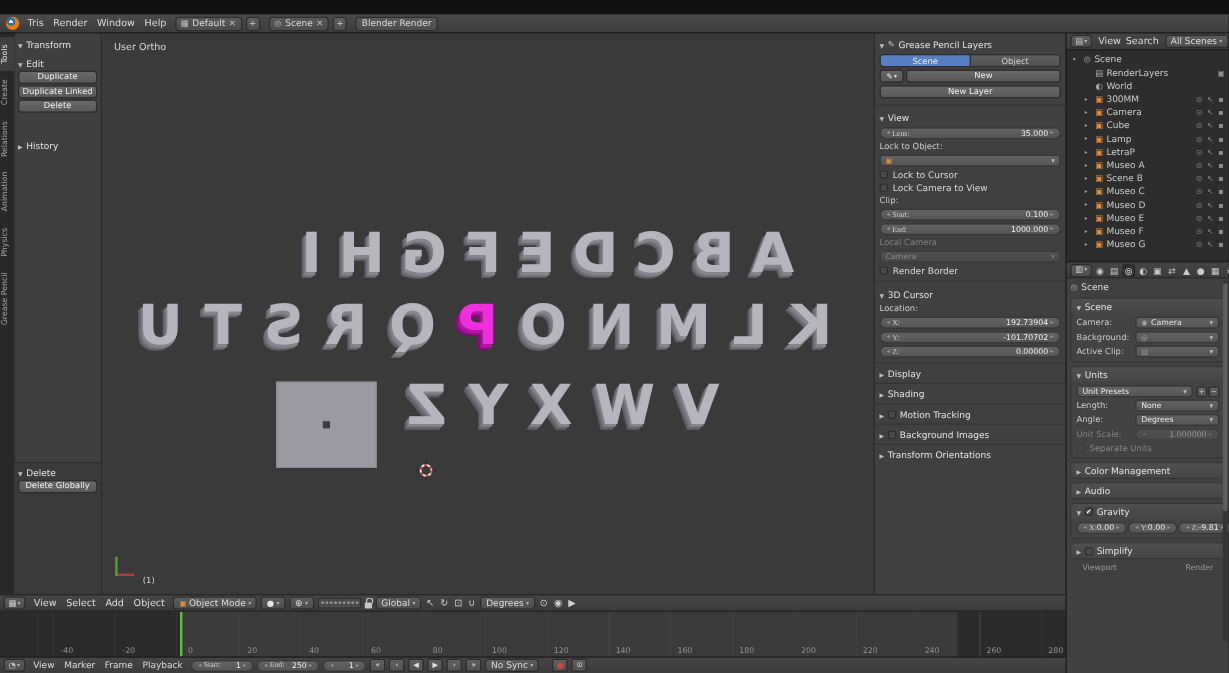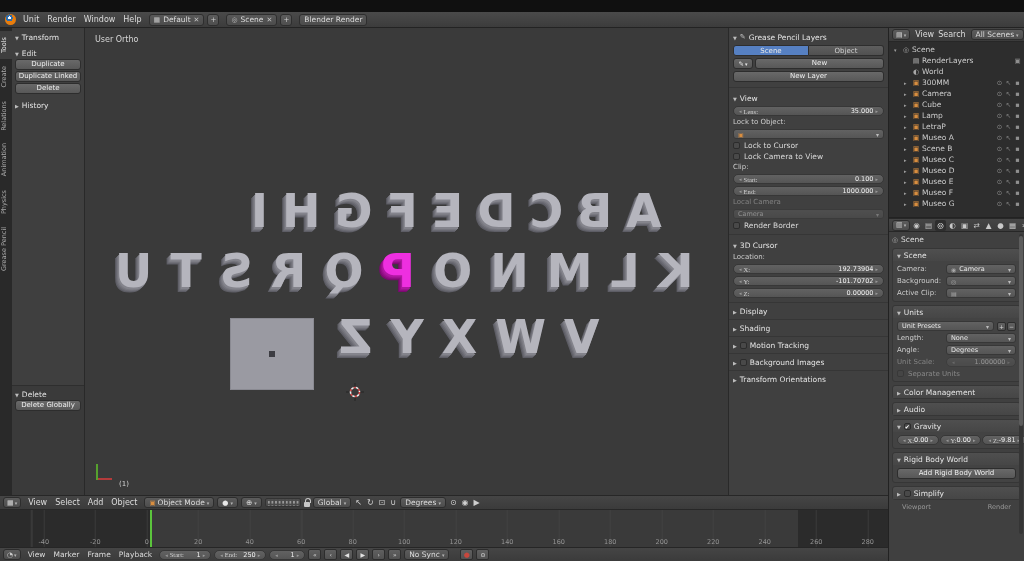--- a/index.html
+++ b/index.html
@@ -111,39 +111,39 @@
   .side-btns{display:flex;flex-direction:column;gap:1px;}
   .sq{width:9px;height:9px;background:linear-gradient(#616161,#525252);border:1px solid #2d2d2d;border-radius:2px;font-size:6px;color:#d8d8d8;display:flex;align-items:center;justify-content:center;}
   .p-footer{display:flex;justify-content:space-between;padding:0 10px;font-size:6.5px;color:#999999;}
   .scrollbar{position:absolute;right:1px;top:16px;width:4px;height:300px;background:#353535;border-radius:2px;}
   .scrollbar .thumb{position:absolute;top:2px;left:0;width:4px;height:190px;background:#5d5d5d;border-radius:2px;}
   
   .timeline{height:51px;display:flex;flex-direction:column;}
   .tl-ruler{position:relative;height:37px;background:#2b2b2b;overflow:hidden;}
   .tl-range{position:absolute;left:150px;top:0;width:648px;height:37px;background:#3a3a3a;}
   .tl-grid{position:absolute;inset:0;background-image:repeating-linear-gradient(90deg,#454545 0 1px,transparent 1px 51.5px);background-position-x:43.75px;opacity:.55;}
-  .tl-ticks{position:absolute;left:0;bottom:1px;display:flex;padding-left:18px;font-size:6.5px;color:#949494;}
+  .tl-ticks{position:absolute;left:12px;bottom:1px;display:flex;padding-left:18px;font-size:6.5px;color:#949494;}
   .tl-tick{width:51.5px;text-align:center;flex:0 0 auto;}
   .playhead{position:absolute;left:150px;top:0;width:2px;height:37px;background:#5bc43c;}
   .tl-header{height:14px;background:linear-gradient(#454545,#3b3b3b);border-top:1px solid #262626;display:flex;align-items:center;gap:3px;padding:0 3px;font-size:7.5px;color:#dcdcdc;}
   .pb-btn{width:13px;height:11px;background:linear-gradient(#606060,#515151);border:1px solid #2d2d2d;border-radius:2px;display:flex;align-items:center;justify-content:center;font-size:6px;color:#e2e2e2;}
   .rec{color:#c8473d;font-size:7px;}
 </style>
 </head>
 <body>
 
 <div class="screen">
 
   <div class="top-dark"></div>
 
   <header class="info-header">
     <span class="blogo"></span>
     <nav style="display:flex">
 
-    <span class="menu-item">Unit</span>
+    <span class="menu-item">Tris</span>
         <span class="menu-item">Render</span>
         <span class="menu-item">Window</span>
         <span class="menu-item">Help</span>
       </nav>
     <span class="id-box">
       <span class="gl">▦</span>
       <span>Default</span>
       <span class="gl">✕</span>
     </span>
     <span class="mini-btn">+</span>
@@ -181,21 +181,21 @@
           <div class="ph" style="margin-top:4px">
               <span class="tri-o"></span>
               <span>Edit</span>
             </div>
           <div>
 
           <button class="btn">Duplicate</button>
               <button class="btn">Duplicate Linked</button>
               <button class="btn">Delete</button>
             </div>
-          <div class="ph" style="margin-top:4px">
+          <div class="ph" style="margin-top:20px">
               <span class="tri-c"></span>
               <span>History</span>
             </div>
           <div class="op-region">
             <div class="ph">
                 <span class="tri-o"></span>
                 <span>Delete</span>
               </div>
             <button class="btn">Delete Globally</button>
           </div>
@@ -747,29 +747,20 @@
                   <span class="lab">Y:</span>
                   <span class="val">0.00</span>
                 </span>
               <span class="pill num" style="flex:1">
                   <span class="lab">Z:</span>
                   <span class="val">-9.81</span>
                 </span>
             </div>
           </div>
 
-          <div class="p-panel">
-            <div class="ph">
-                <span class="tri-o"></span>
-                <span>Rigid Body World</span>
-              </div>
-            <div class="pc">
-                <button class="btn" style="margin:0">Add Rigid Body World</button>
-              </div>
-          </div>
 
           <div class="p-panel">
             <div class="ph">
                 <span class="tri-c"></span>
                 <span class="cb"></span>
                 <span>Simplify</span>
               </div>
           </div>
 
           <div class="p-footer">

